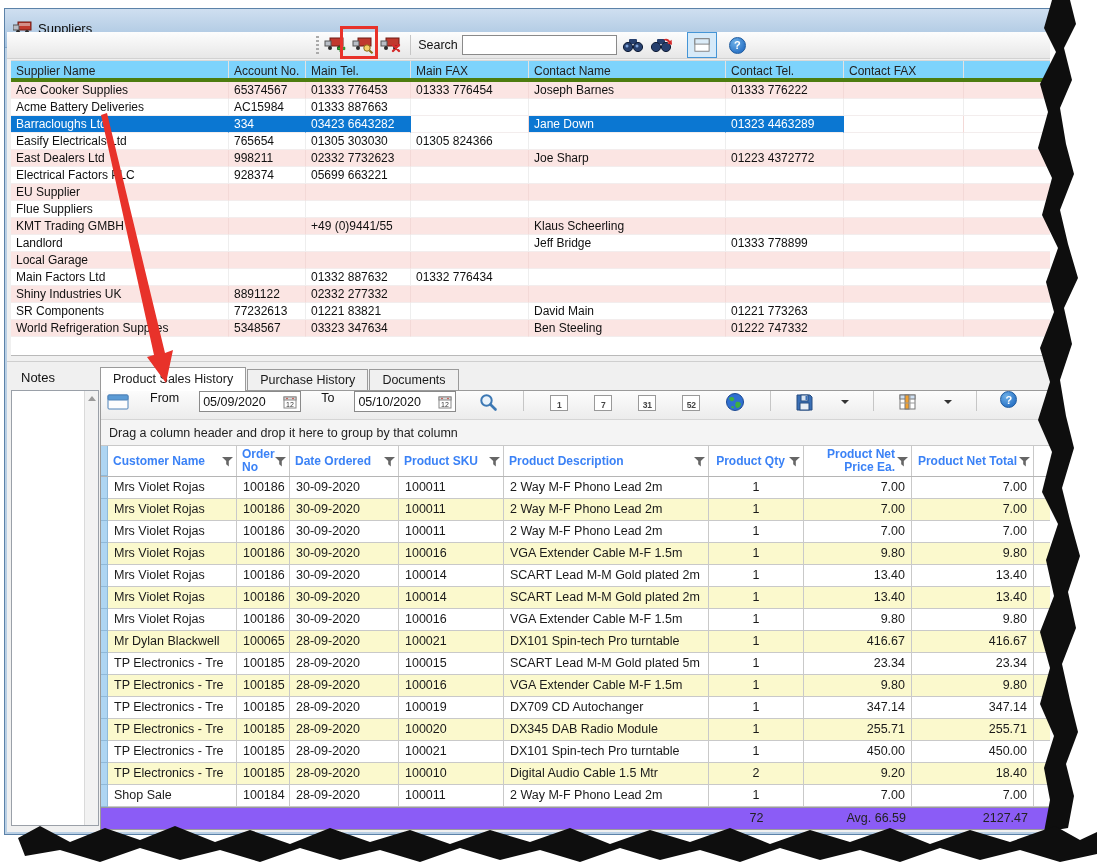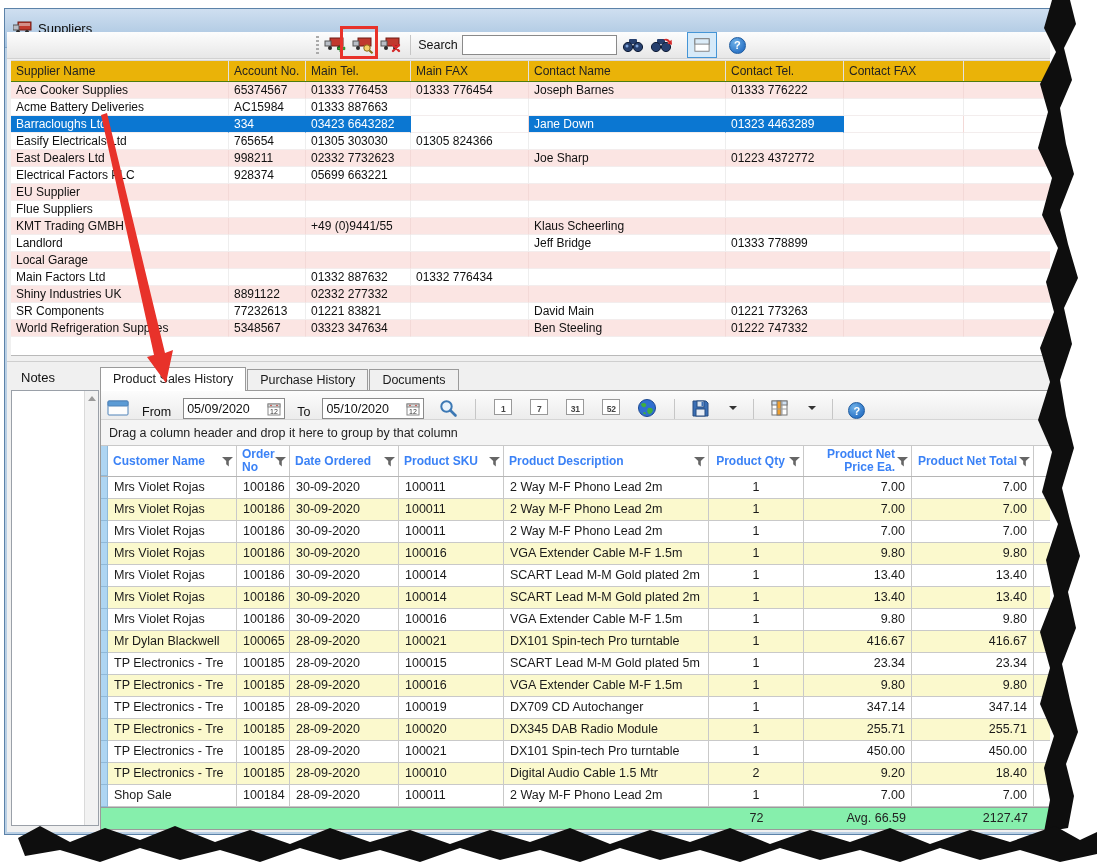--- a/index.html
+++ b/index.html
@@ -21,21 +21,21 @@
   .tb-btn{width:24px;height:22px;display:flex;align-items:center;justify-content:center;background:transparent;border:none;padding:0;}
   .sep{width:1px;height:20px;background:#c6c6c6;margin:0 3px;}
   .lbl{font-size:12.5px;color:#111;}
   #search-input{width:155px;height:20px;border:1px solid #8a8a8a;background:#fff;font-size:12px;padding:0 3px;font-family:"Liberation Sans",sans-serif;}
   #split-btn{width:30px;height:26px;border:1px solid #4595d6;background:#d6eaf9;display:flex;align-items:center;justify-content:center;}
   .help-circle{width:17px;height:17px;border-radius:50%;background:radial-gradient(circle at 35% 30%,#6fb1e8,#2f77c8 70%);
                border:1px solid #1d5a9e;color:#fff;font-size:11px;font-weight:bold;display:flex;align-items:center;justify-content:center;}
   
   #sup-grid{position:absolute;left:6px;top:51px;width:1044px;background:#fff;}
   .s-header,.s-row{display:grid;grid-template-columns:218px 77px 105px 118px 197px 118px 120px 1fr;}
-  .s-header{height:22px;background:#eab308;border-bottom:1px solid #4d7c0f;border-top:1px solid #d9d9d9;}
+  .s-header{height:22px;background:#7dd3fc;border-bottom:4px solid #4d7c0f;border-top:1px solid #d9d9d9;}
   .s-header .s-cell{font-size:12px;color:#222;line-height:21px;border-right:1px solid #e2e2e2;padding:0 5px;overflow:hidden;white-space:nowrap;}
   .s-row{height:17px;}
   .s-row .s-cell{font-size:12px;line-height:16px;padding:0 5px;border-right:1px solid #eeeeee;
                  border-bottom:1px solid #f3eded;overflow:hidden;white-space:nowrap;color:#101010;}
   .s-row.alt .s-cell{background:#fbe5e3;border-right-color:#f3d9d7;}
   .s-row .s-cell.selfill{background:#0b77d2;color:#fff;border-right-color:#0b77d2;}
   .s-row .s-cell.selempty{background:#fff;}
   #sup-filler{position:absolute;left:6px;top:328px;width:1044px;height:19px;background:#fff;border-bottom:1px solid #b9b9b9;}
   
   #bottom{position:absolute;left:2px;top:352px;width:1048px;height:471px;background:#f0f0f0;border-top:1px solid #cfcfcf;}
@@ -44,21 +44,21 @@
   #notes-scroll{position:absolute;right:0;top:0;width:14px;height:100%;background:#f2f2f2;border-left:1px solid #dadada;}
   .up-arrow{width:0;height:0;border-left:4px solid transparent;border-right:4px solid transparent;border-bottom:5px solid #9a9a9a;margin:5px auto;}
   
   #tabs{position:absolute;left:93px;top:5px;height:24px;display:flex;align-items:flex-end;}
   .tab{height:22px;padding:0 12px;font-size:12.5px;line-height:21px;background:#f0f0f0;
        border:1px solid #9a9a9a;border-bottom:none;color:#1a1a1a;margin-right:1px;}
   .tab.active{background:#fff;height:24px;line-height:23px;z-index:2;}
   #tab-content{position:absolute;left:93px;top:28px;width:957px;height:440px;background:#fff;border:1px solid #9a9a9a;}
   
   #h-toolbar{height:29px;background:linear-gradient(#fcfcfc,#ececec);border-bottom:1px solid #d5d5d5;
-             display:flex;align-items:flex-end;gap:12px;padding:0 5px;}
+             display:flex;align-items:flex-start;gap:20px;padding:0 5px;}
   .date-field{width:102px;height:21px;border:1px solid #8a8a8a;background:#fff;display:flex;align-items:center;
               justify-content:space-between;padding:0 3px;font-size:12.5px;}
   .cal-btn{width:24px;height:24px;border:none;background:transparent;position:relative;padding:0;}
   .cal-body{position:absolute;left:3px;top:4px;width:18px;height:16px;background:#fff;border:1px solid #999;}
   .cal-top{position:absolute;left:3px;top:4px;width:18px;height:5px;background:#f0821e;}
   .cal-num{position:absolute;left:3px;top:9px;width:18px;text-align:center;font-size:8.5px;font-weight:bold;color:#444;}
   .dd-arrow{width:0;height:0;border-left:4px solid transparent;border-right:4px solid transparent;border-top:4px solid #333;margin-left:5px;}
   
   #group-bar{height:26px;background:#f4f4f4;border-bottom:1px solid #c9c9c9;font-size:12.5px;color:#222;
              display:flex;align-items:center;padding-left:8px;}
@@ -70,21 +70,21 @@
   .p-header .p-hcell.a-c{justify-content:center;text-align:center;}
   .p-header .p-hcell.a-r{justify-content:flex-end;text-align:right;}
   .p-hcell .funnel{position:absolute;right:3px;top:11px;}
   .p-header .ind,.p-row .ind{background:#aed5f2;border-right:1px solid #8fb9d9;border-bottom:1px solid #8fb9d9;}
   .p-row{height:22px;}
   .p-cell{font-size:12.5px;color:#1a1a1a;line-height:21px;padding:0 6px;border-right:1px solid #c9c9c9;
           border-bottom:1px solid #c9c9c9;overflow:hidden;white-space:nowrap;background:#fff;}
   .p-row.alt .p-cell{background:#fbf9cd;}
   .p-cell.a-c{text-align:center;}
   .p-cell.a-r{text-align:right;}
-  .p-summary{height:22px;background:#86efac;border-top:1px solid #9a9a9a;}
+  .p-summary{height:22px;background:#8b5cf6;border-top:1px solid #9a9a9a;}
   .p-summary .p-scell{font-size:12.5px;color:#222;line-height:21px;padding:0 6px;}
   
   #red-rect{position:absolute;left:340px;top:26px;width:38px;height:33px;border:3px solid #e8322a;z-index:30;}
   #ann-svg,#tear-svg{position:absolute;left:0;top:0;width:1097px;height:866px;pointer-events:none;}
   #tear-svg{z-index:20;} #ann-svg{z-index:31;}
   .icon-18{display:block;}
 </style>
 </head>
 <body>
 

